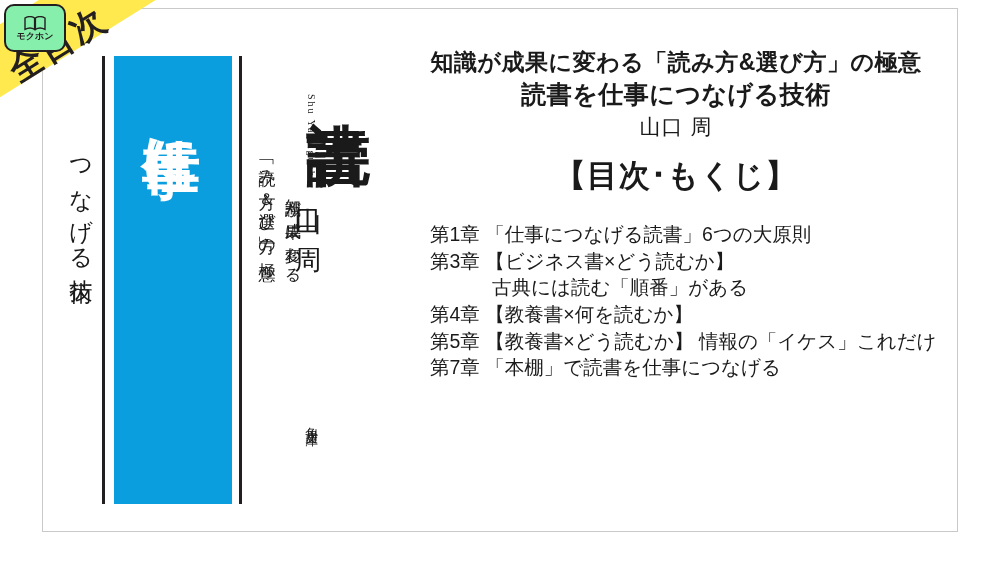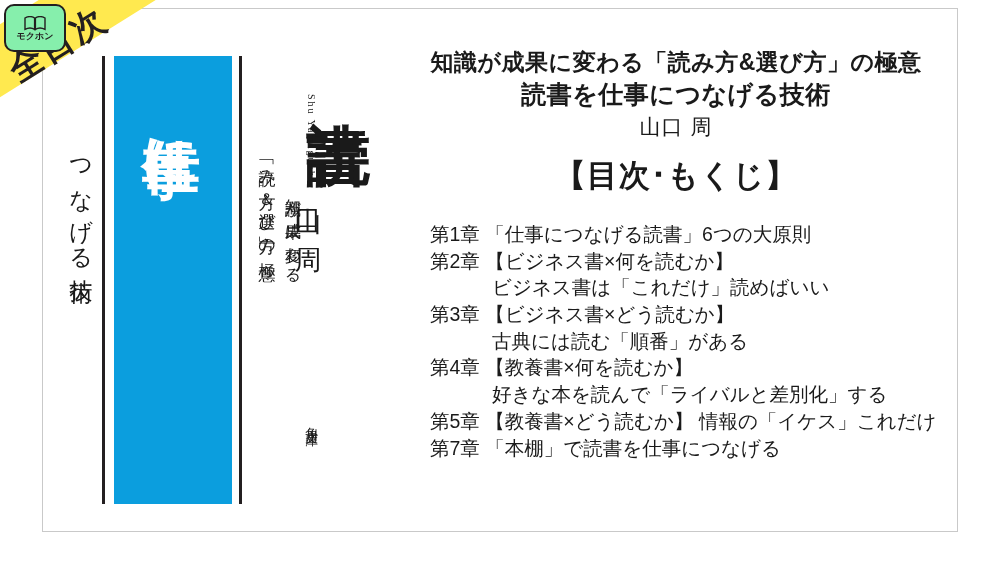--- a/index.html
+++ b/index.html
@@ -294,23 +294,22 @@
   <div class="vtext" style="position: absolute; left: 234px; top: 150px; font-size: 16px; letter-spacing: 2px; color: rgb(26, 26, 26);">知識が成果に変わる</div>
     </div>
 
   <div id="right-col">
     <div id="doc-subtitle">知識が成果に変わる「読み方&amp;選び方」の極意</div>
     <div id="doc-title">読書を仕事につなげる技術</div>
     <div id="doc-author">山口 周</div>
     <div id="toc-heading">【目次･もくじ】</div>
     <div id="toc-list">
         <div class="toc-entry"><span>第1章 「仕事につなげる読書」6つの大原則</span></div>
-        <div class="toc-entry"><span>第2章 【ビジネス書×何を読むか】</span><span class="toc-sub">ビジネス書は「これだけ」読めばいい</span></div>
         <div class="toc-entry"><span>第3章 【ビジネス書×どう読むか】</span><span class="toc-sub">古典には読む「順番」がある</span></div>
-        <div class="toc-entry"><span>第4章 【教養書×何を読むか】</span><span class="toc-sub">好きな本を読んで「ライバルと差別化」する</span></div>
+        <div class="toc-entry"><span>第4章 【教養書×何を読むか】</span></div>
         <div class="toc-entry"><span>第5章 【教養書×どう読むか】 情報の「イケス」これだけ</span></div>
         <div class="toc-entry"><span>第7章 「本棚」で読書を仕事につなげる</span></div>
       </div>
   </div>
 
   <div id="ribbon">
     <div class="band"></div>
     <div class="band-text">全目次</div>
   </div>
 

